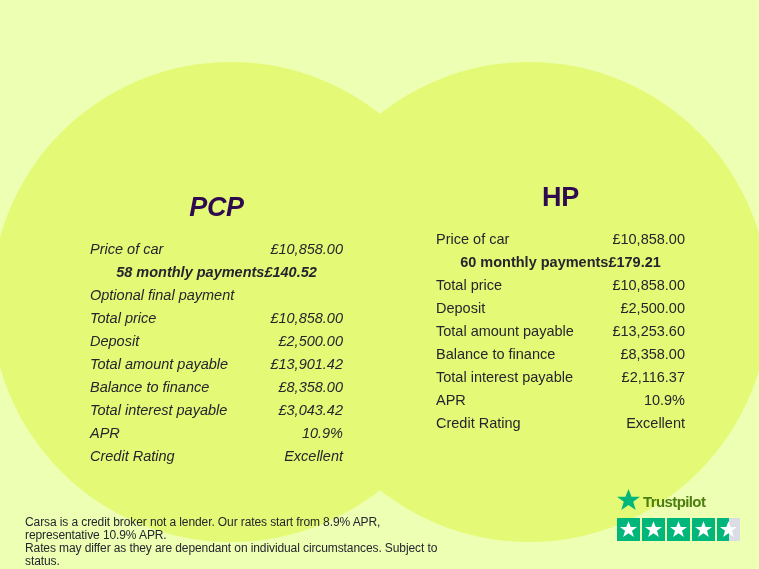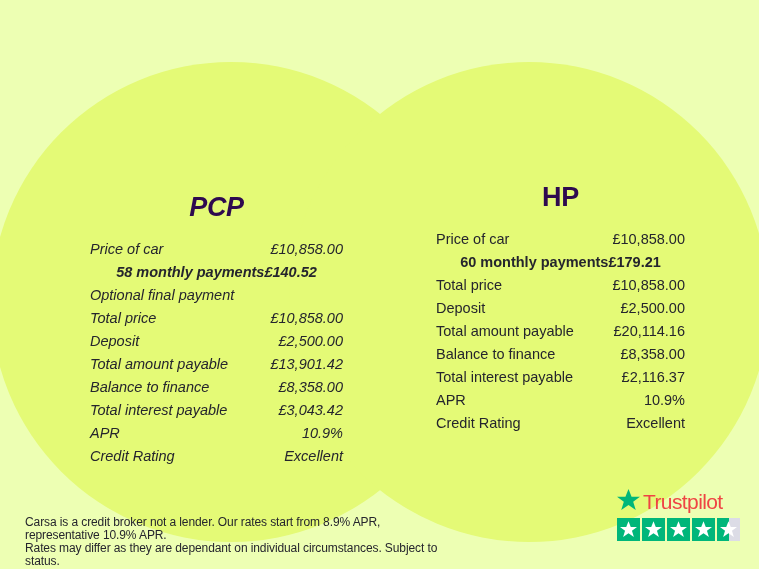--- a/index.html
+++ b/index.html
@@ -108,23 +108,23 @@
     left:617px; top:489px;
     width:128px;
   }
   .tp-word {
     display:flex;
     align-items:center;
     gap:3px;
     height:25px;
   }
   .tp-name {
-    font-size:21px;
-    font-weight:normal;
-    color:#ef4444;
+    font-size:15px;
+    font-weight:bold;
+    color:#4d7c0f;
     letter-spacing:-0.6px;
     line-height:1;
   }
   .tp-stars {
     display:flex;
     gap:2px;
     margin-top:4px;
   }
   .tp-star {
     width:23px; height:23px;
@@ -215,21 +215,21 @@
         <div class="row">
           <span class="label">Total price</span>
           <span class="value">£10,858.00</span>
         </div>
         <div class="row">
           <span class="label">Deposit</span>
           <span class="value">£2,500.00</span>
         </div>
         <div class="row">
           <span class="label">Total amount payable</span>
-          <span class="value">£20,114.16</span>
+          <span class="value">£13,253.60</span>
         </div>
         <div class="row">
           <span class="label">Balance to finance</span>
           <span class="value">£8,358.00</span>
         </div>
         <div class="row">
           <span class="label">Total interest payable</span>
           <span class="value">£2,116.37</span>
         </div>
         <div class="row">

